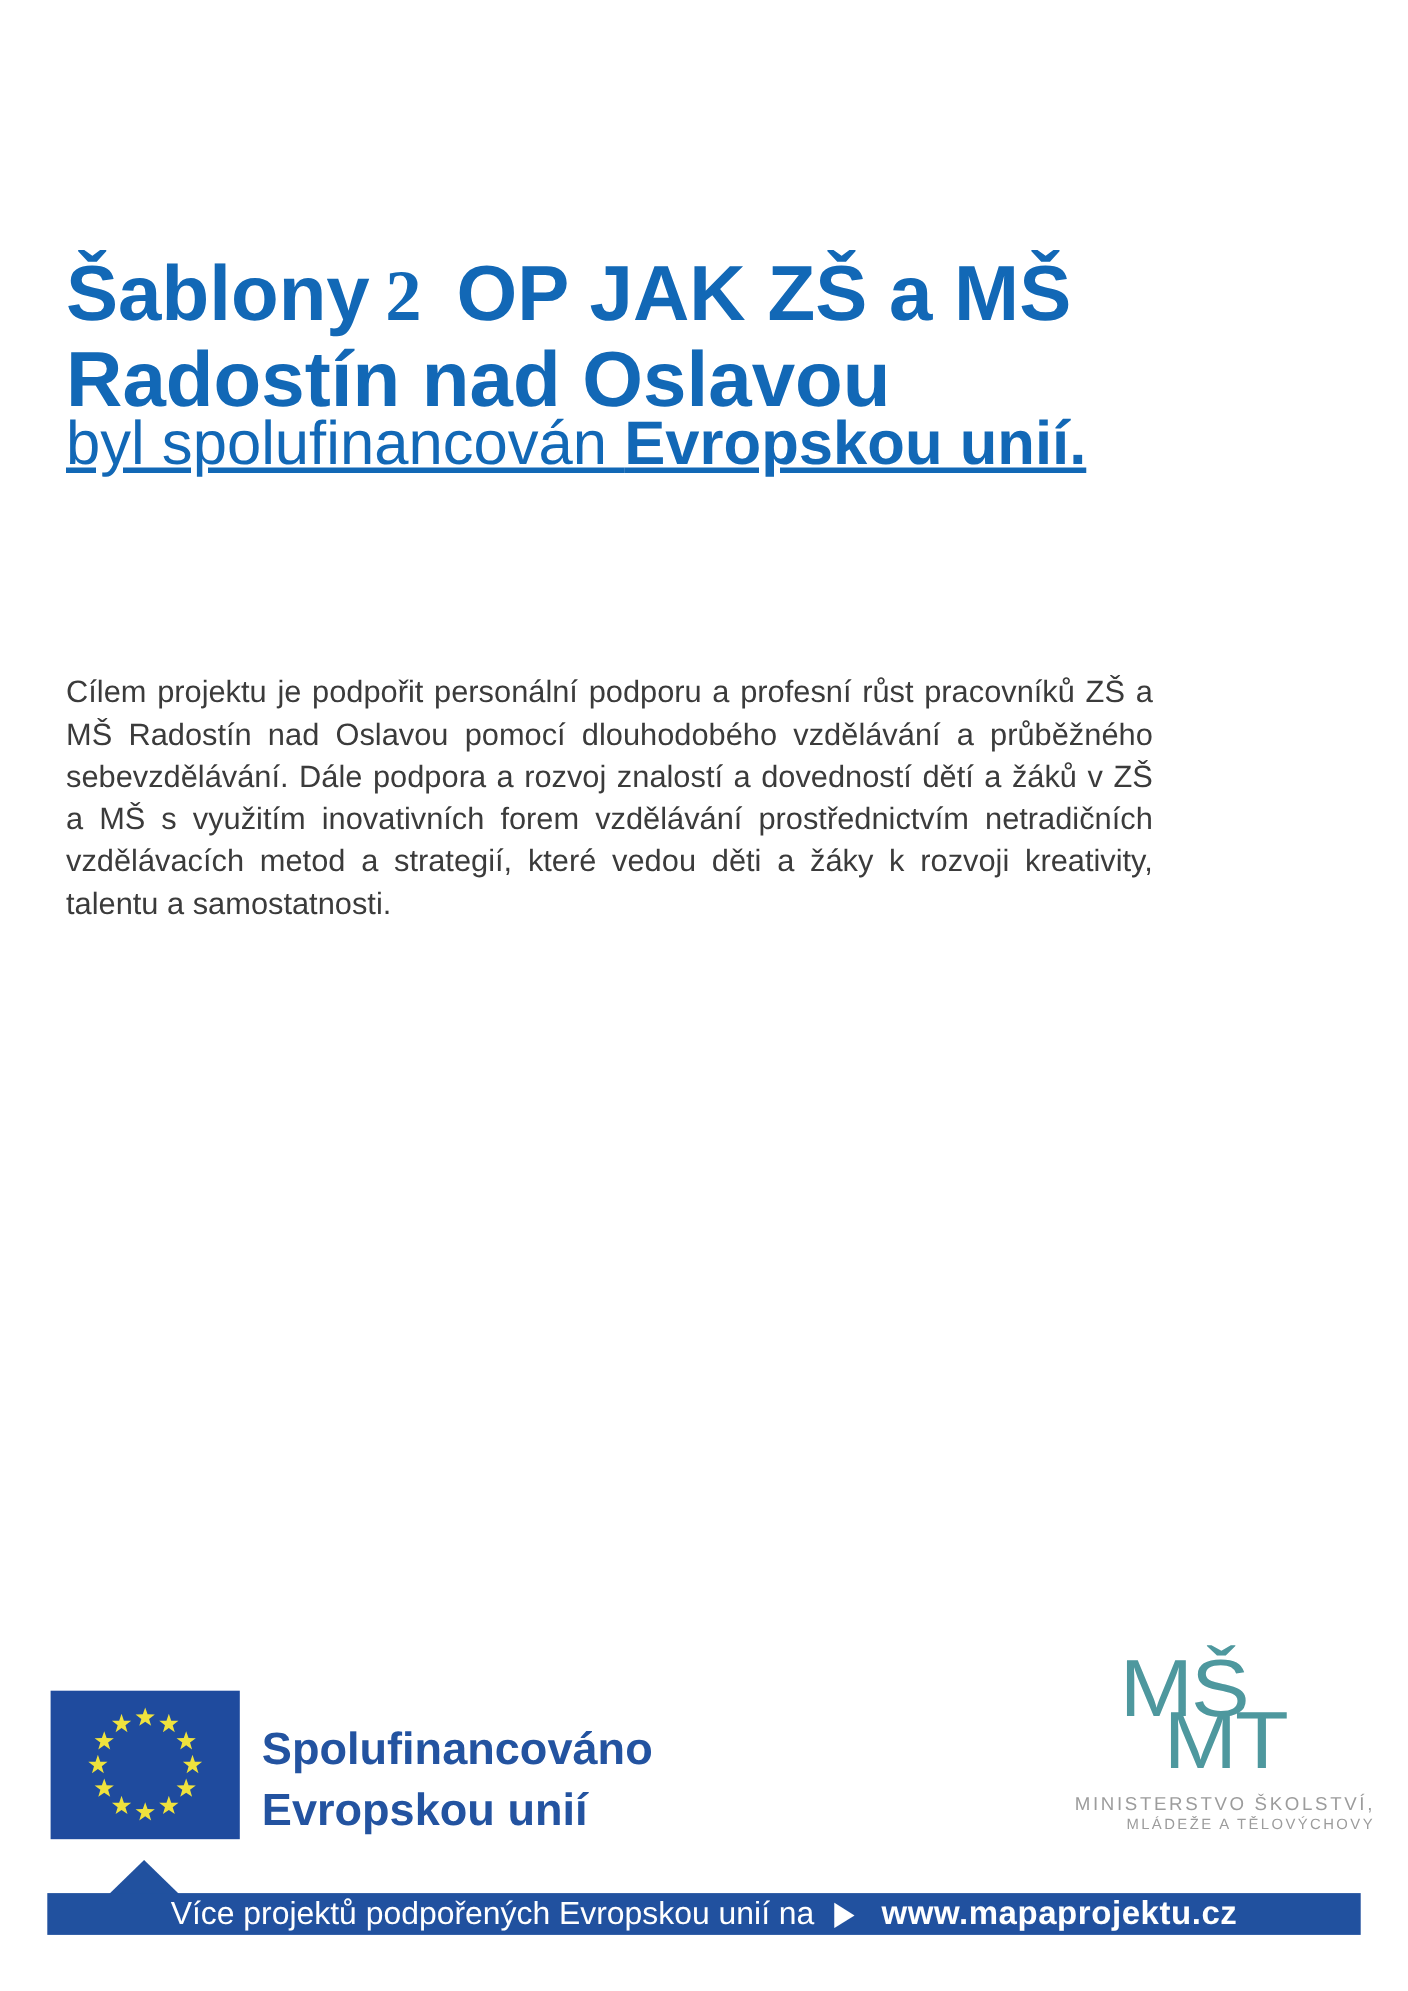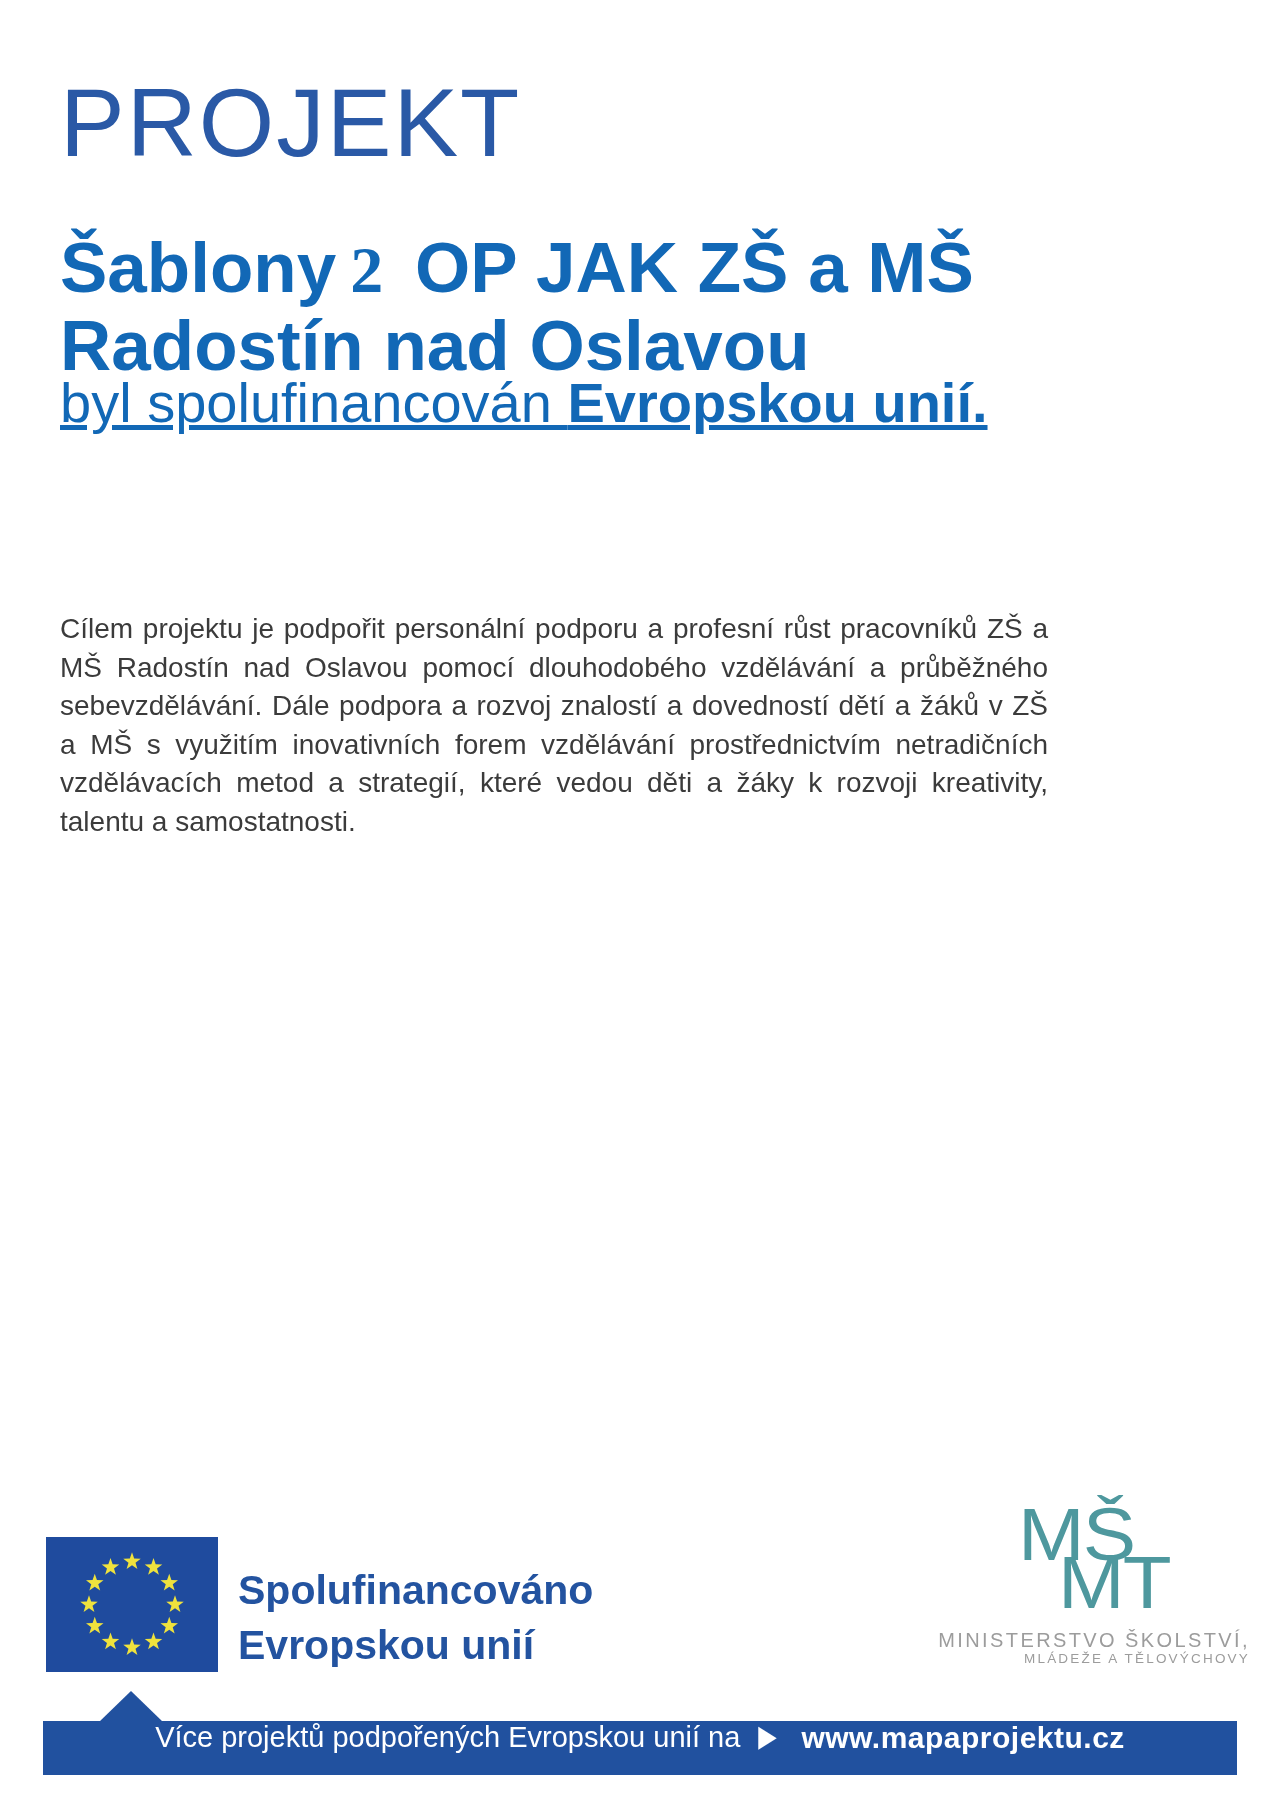--- a/index.html
+++ b/index.html
@@ -62,47 +62,46 @@
   }
   .msmt-monogram .mono-1{
     position:absolute;left:88px;top:0;font-size:80px;letter-spacing:-2px;
     transform:scaleY(0.92);transform-origin:top;
   }
   .msmt-monogram .mono-2{
     position:absolute;left:128px;top:48px;font-size:80px;letter-spacing:-2px;
     transform:scaleY(0.92);transform-origin:top;
   }
   .msmt-caption{color:var(--msmt_gray,#9c9c9c);}
-  .msmt-caption .cap1{font-size:20px;letter-spacing:2.4px;line-height:20px;}
+  .msmt-caption .cap1{font-size:17px;letter-spacing:2.4px;line-height:20px;}
   .msmt-caption .cap2{font-size:13.5px;letter-spacing:2.2px;line-height:18px;}
   
   .footer-pointer{
     position:absolute;left:99px;top:1691px;width:0;height:0;
     border-left:32px solid transparent;border-right:32px solid transparent;
     border-bottom:31px solid var(--bar_blue,#21519f);
   }
   .footer-bar{
-    position:absolute;left:43px;top:1721px;width:1194px;height:54px;
+    position:absolute;left:43px;top:1721px;width:1194px;height:38px;
     background:var(--bar_blue,#21519f);
-    display:flex;justify-content:center;
+    display:flex;align-items:center;justify-content:center;
     color:#fff;white-space:nowrap;
   }
   .footer-bar .footer-text{font-size:29px;font-weight:400;}
   .footer-bar .play-icon{
     font-size:30px;line-height:1;margin:0 22px 0 16px;transform:scaleX(0.8);
     display:inline-block;
   }
   .footer-bar .footer-url{font-size:30px;font-weight:700;letter-spacing:0.5px;}
 </style>
 </head>
 <body>
 
 <div class="page">
 
-  <div class="kicker">PROJEKT</div>
 
   <div class="title">
     <span><span>Šablony</span><span class="title-num">2</span> <span>OP JAK ZŠ a MŠ</span></span><br>
     <span>Radostín nad Oslavou</span>
   </div>
 
   <div class="subtitle">
     <span>byl spolufinancován </span><b>Evropskou unií.</b>
   </div>
 

